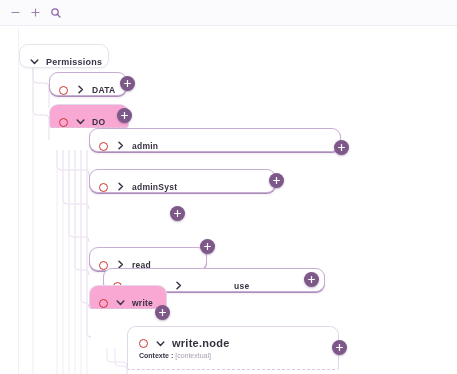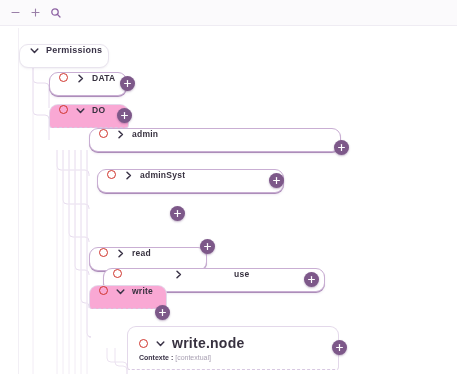--- a/index.html
+++ b/index.html
@@ -60,21 +60,21 @@
   }
 
   
   .node {
     position: absolute;
     background: #ffffff;
     border: 1px solid #c9aed3;
     border-radius: 9px;
     height: 24px;
     display: flex;
-    align-items: flex-start;
+    align-items: flex-end;
     padding: 0 9px;
     box-shadow: 0 1px 0 0 rgba(120,70,140,0.55),
                 0 2px 3px -1px rgba(120,70,140,0.22);
     cursor: pointer;
   }
   .node.root {
     border: 1px solid #e9e4ee;
     box-shadow: 0 1px 2px rgba(130,110,150,0.10);
     height: 24px;
     border-radius: 9px;
@@ -114,21 +114,21 @@
   .chev svg { display: block; }
 
   .nlabel {
     font-size: 8.5px;
     font-weight: bold;
     color: #37313f;
     letter-spacing: 0.25px;
     white-space: nowrap;
   }
   .node.root .nlabel { font-size: 9px; color: #3a3347; }
-  .node.detail .nlabel { font-size: 14px; }
+  .node.detail .nlabel { font-size: 11px; }
 
   .detail-head { display: flex; align-items: center; margin-bottom: 3px; }
   .detail-sub {
     font-size: 7px;
     color: #6b6474;
     white-space: nowrap;
     padding-left: 0px;
   }
   .detail-sub b { color: #3a3347; font-weight: bold; }
   .detail-sub span { color: #a9a1b3; font-weight: normal; }
@@ -267,21 +267,21 @@
       </span>
       <span class="nlabel">admin</span>
     </div>
     <div class="plus" style="left:315px; top:112px;">
       <svg width="9" height="9" viewBox="0 0 9 9">
         <line x1="1.6" y1="4.5" x2="7.4" y2="4.5" stroke="#fff" stroke-width="1.2" stroke-linecap="round"></line>
         <line x1="4.5" y1="1.6" x2="4.5" y2="7.4" stroke="#fff" stroke-width="1.2" stroke-linecap="round"></line>
       </svg>
     </div>
 
-    <div class="node" style="left:78px; top:141px; width:187px;">
+    <div class="node" style="left:70px; top:141px; width:187px;">
       <span class="dot"></span>
       <span class="chev">
         <svg width="11" height="11" viewBox="0 0 11 11">
           <polyline points="4,2.2 7.4,5.5 4,8.8" fill="none" stroke="#3a3347" stroke-width="1.5" stroke-linecap="round" stroke-linejoin="round"></polyline>
         </svg>
       </span>
       <span class="nlabel">adminSyst</span>
     </div>
     <div class="plus" style="left:250px; top:145px;">
       <svg width="9" height="9" viewBox="0 0 9 9">

